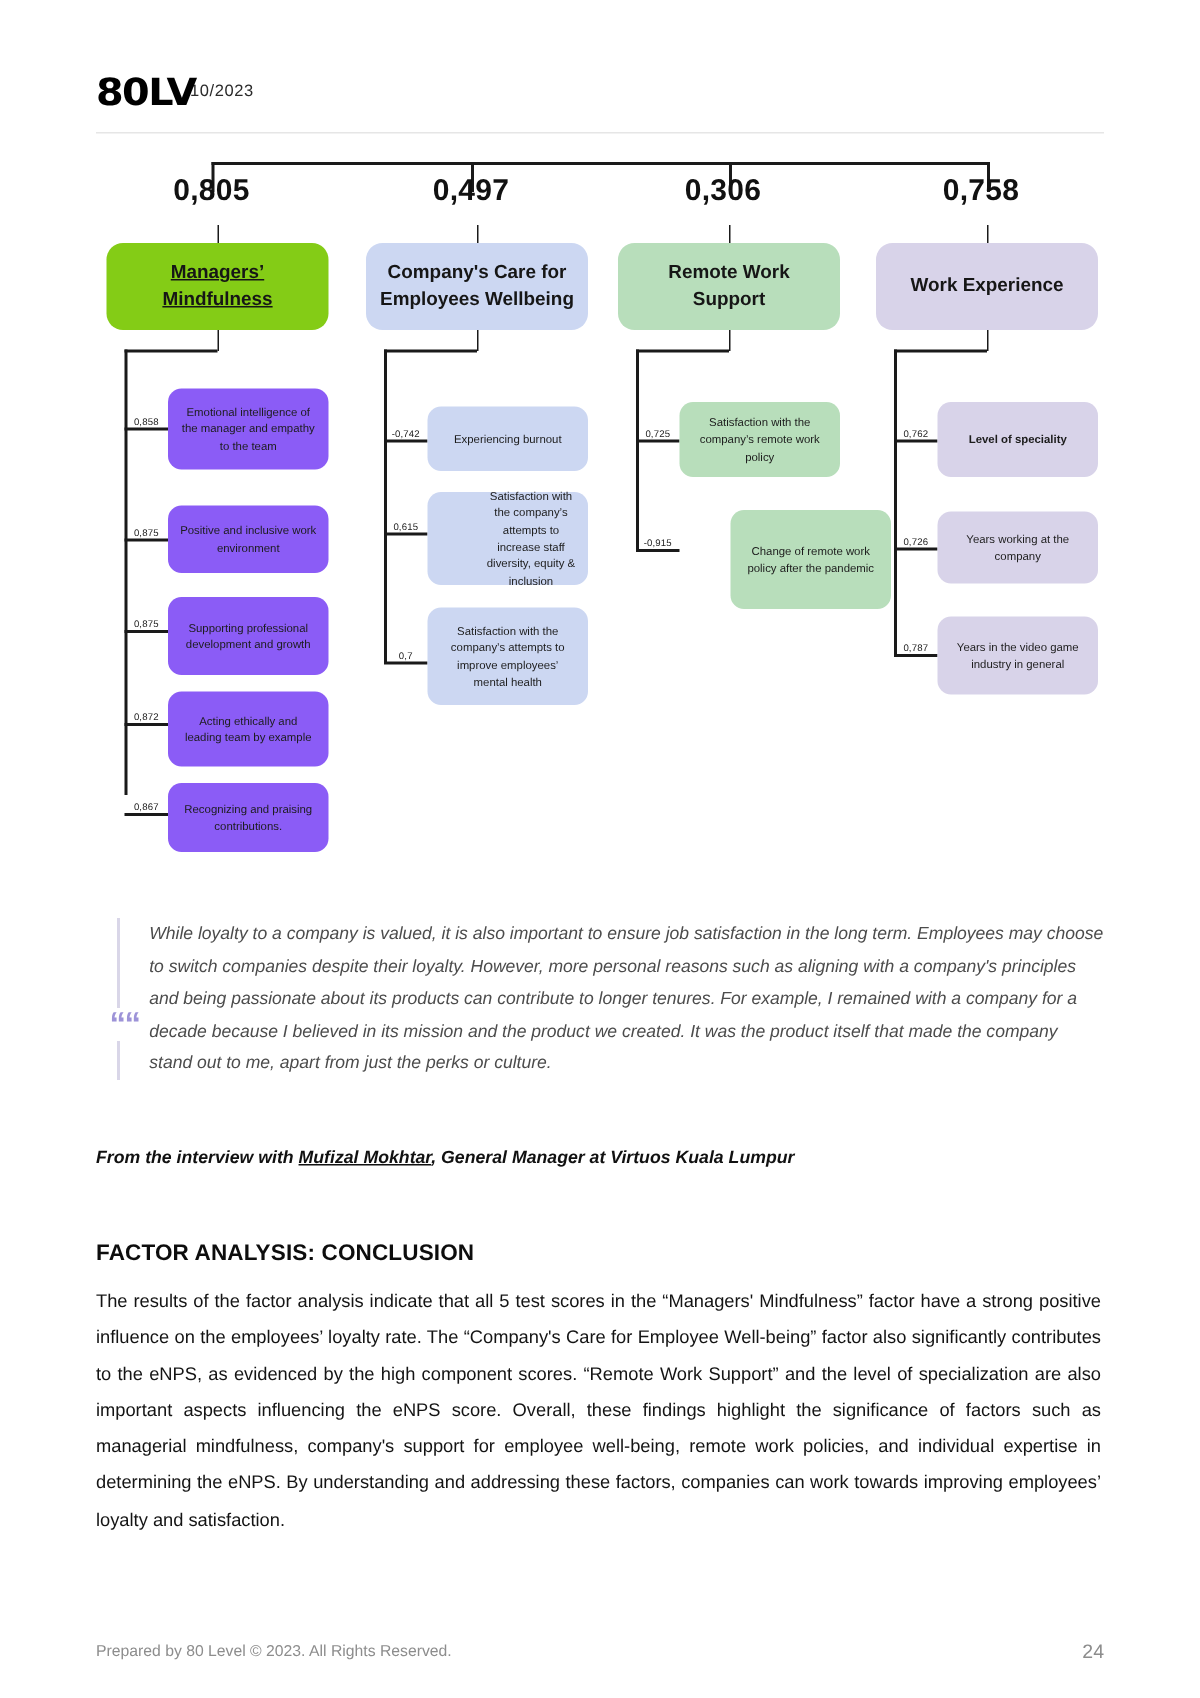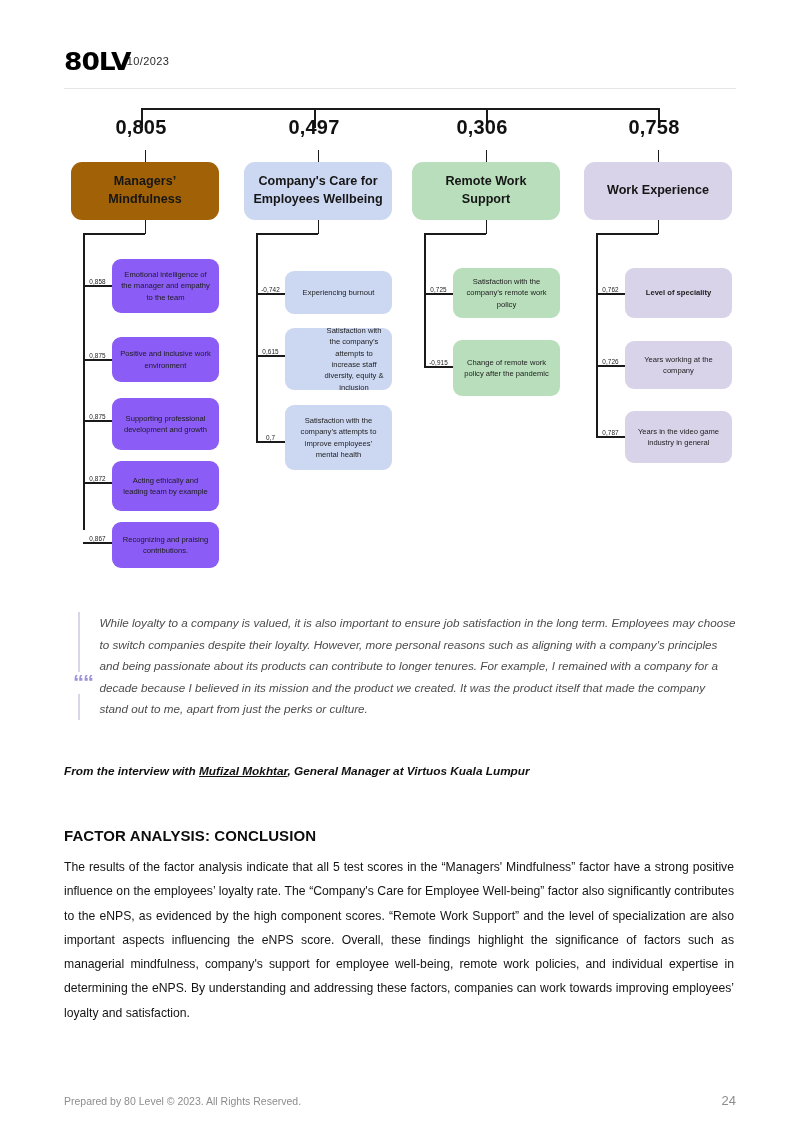--- a/index.html
+++ b/index.html
@@ -96,21 +96,21 @@
     flex-direction: column;
     align-items: center;
     justify-content: center;
     text-align: center;
     font-size: 12.6px;
     font-weight: 700;
     line-height: 1.42;
     color: #161616;
     padding: 0 8px;
   }
-  .head-box.yellow { background: #a16207; }
+  .head-box.yellow { background: #84cc16; text-decoration: underline; }
   .head-box.blue   { background: #ccd7f2; }
   .head-box.green  { background: #b8debb; }
   .head-box.purple { background: #d8d3e9; }
 
   .spine-drop {
     position: absolute;
     left: 73.5px; top: 120px;
     width: 1.6px; height: 14px;
     background: #1a1a1a;
   }
@@ -326,21 +326,21 @@
     <div class="spine-v" style="top:133px;height:135px;"></div>
 
     <div class="leaf-row">
       <div class="leaf-connector" style="top:193px;"></div>
       <div class="leaf-label" style="top:186px;">0,725</div>
       <div class="leaf-box green" style="top:168px;height:50px;">Satisfaction with the company’s remote work policy</div>
     </div>
     <div class="leaf-row">
       <div class="leaf-connector" style="top:266px;"></div>
       <div class="leaf-label" style="top:259px;">-0,915</div>
-      <div class="leaf-box green" style="top:240px;height:56px;">Change of remote work policy after the pandemic</div>
+      <div class="leaf-box green" style="top:240px;height:66px;margin-left:34px;">Change of remote work policy after the pandemic</div>
     </div>
   </div>
 
   <div class="col col-4">
     <div class="score-top">0,758</div>
     <div class="stem" style="left:73.5px;"></div>
     <div class="head-box purple">Work Experience</div>
     <div class="spine-drop"></div>
     <div class="spine-elbow"></div>
     <div class="spine-v" style="top:133px;height:203px;"></div>

